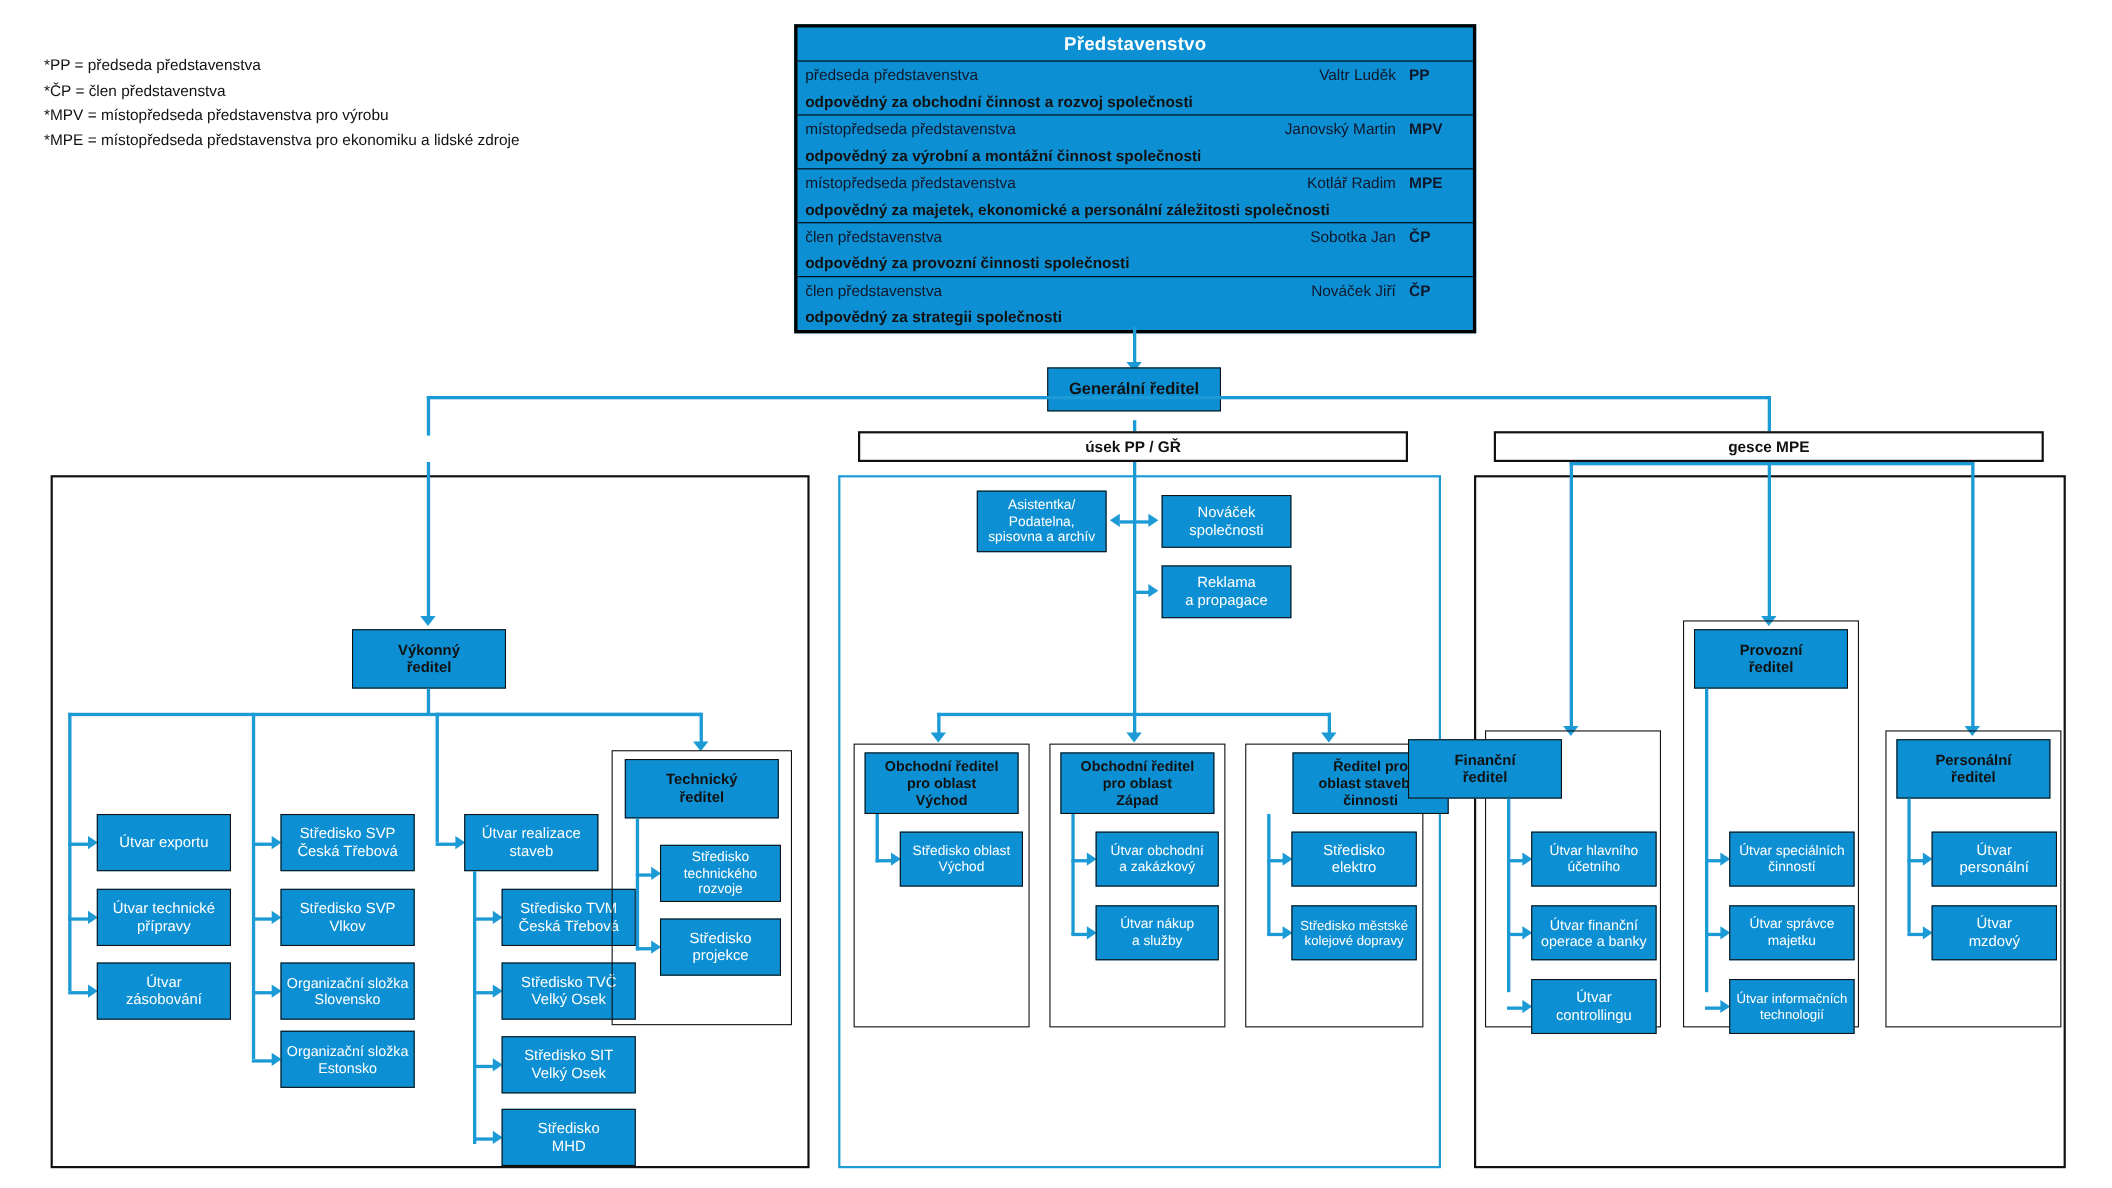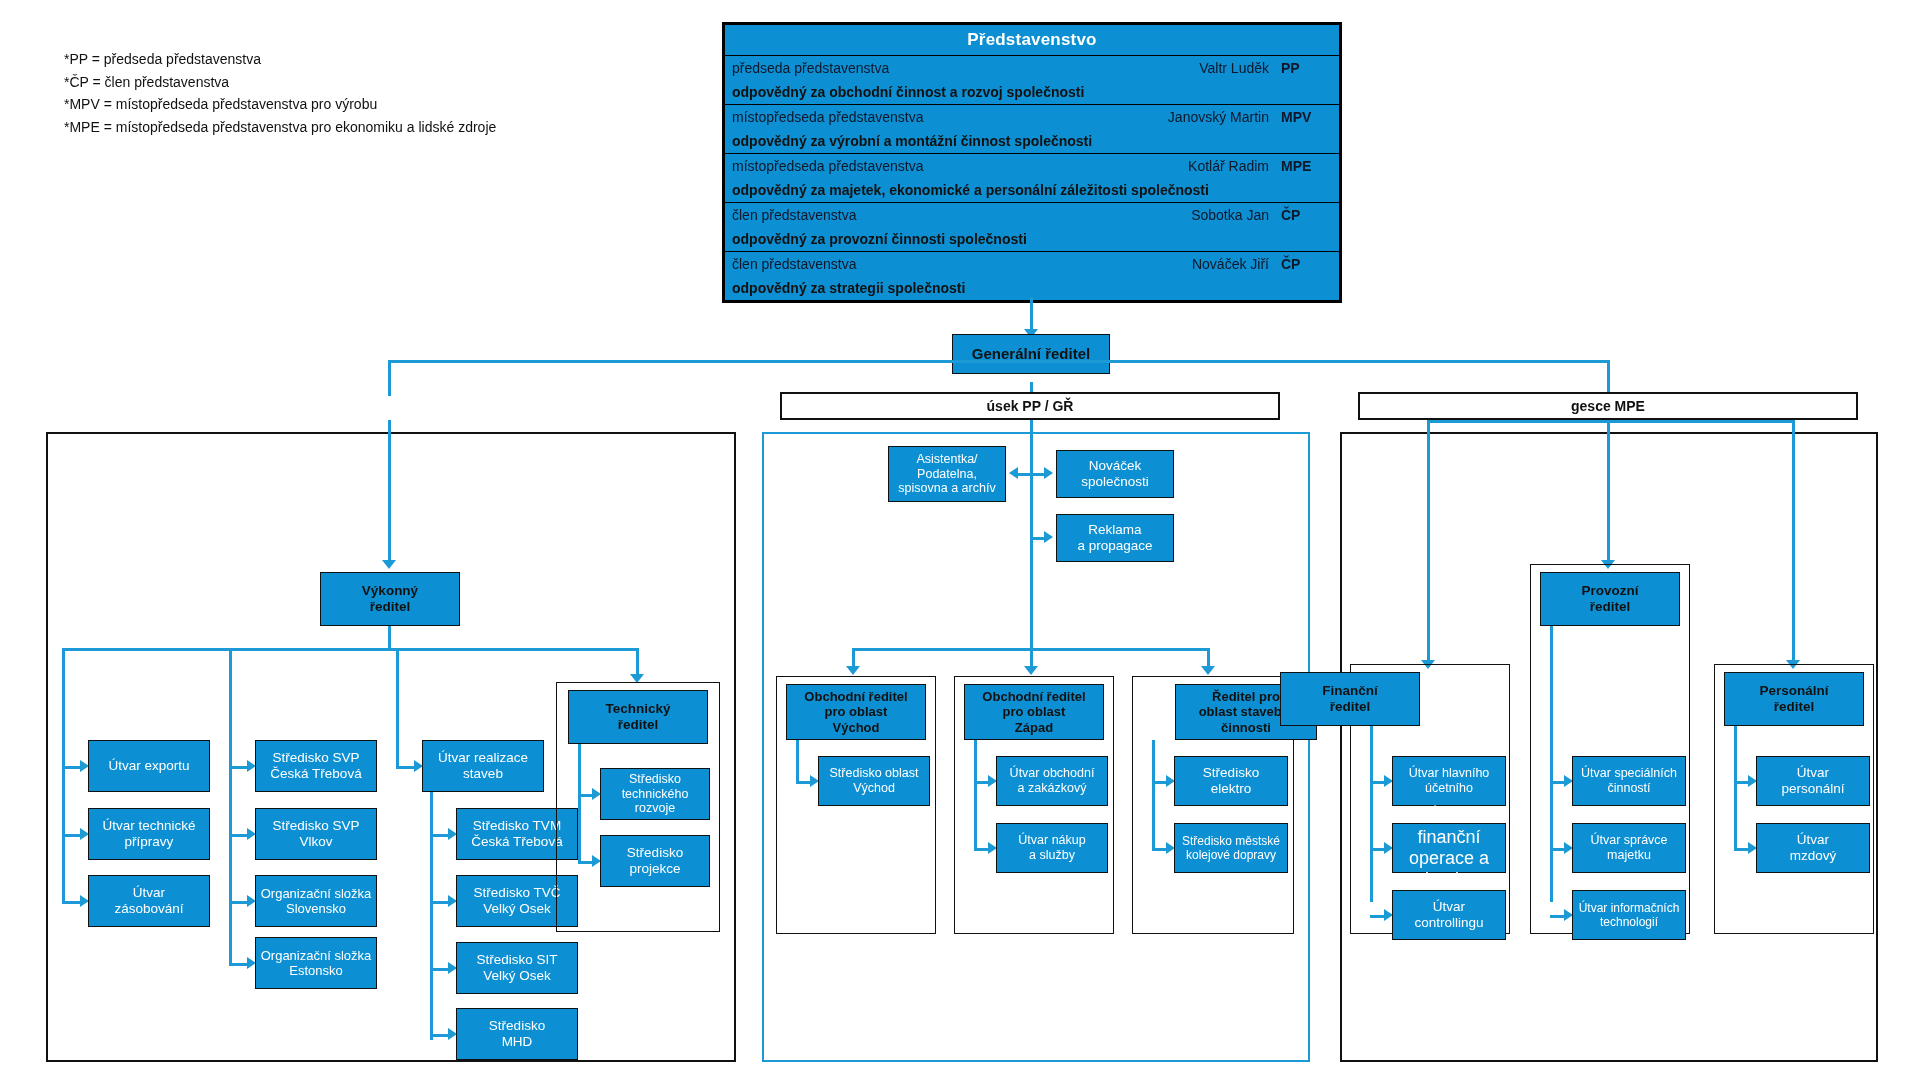--- a/index.html
+++ b/index.html
@@ -30,21 +30,21 @@
   .frame-blue{border:2.4px solid #1b9ad6;background:transparent;}
   .frame-thin{border:1.3px solid #111111;background:transparent;}
   .hdr{
     border:2.4px solid #111111;background:#ffffff;color:#111111;
     display:flex;align-items:center;justify-content:center;
     font-size:14px;font-weight:bold;text-align:center;
   }
 
   
   #legend{left:40px;top:48px;width:520px;font-size:14px;color:#111;line-height:1.62;}
-  #legend div{white-space:pre;margin-left:24px;}
+  #legend div{white-space:pre;}
 
   
   #board{left:722px;top:22px;width:620px;border:3px solid #000;background:#0d90d3;}
   #board .title{
     height:30px;display:flex;align-items:center;justify-content:center;
     color:#fff;font-weight:bold;font-size:17px;letter-spacing:.2px;
     border-bottom:1.6px solid #000;
   }
   .brow{border-bottom:1.6px solid #000;}
   .brow:last-child{border-bottom:none;}
@@ -332,21 +332,21 @@
 ředitel</div>
   <div class="abs vline" style="left:1370px;top:726px;height:176px;"></div>
   <div class="abs hline" style="left:1370px;top:781px;width:16px;"></div>
   <div class="abs arrow-r" style="left:1384px;top:775px;"></div>
   <div class="abs hline" style="left:1370px;top:848px;width:16px;"></div>
   <div class="abs arrow-r" style="left:1384px;top:842px;"></div>
   <div class="abs hline" style="left:1370px;top:915px;width:16px;"></div>
   <div class="abs arrow-r" style="left:1384px;top:909px;"></div>
   <div class="abs bbox" style="left:1392px;top:756px;width:114px;height:50px;font-size:12.5px;">Útvar hlavního
 účetního</div>
-  <div class="abs bbox" style="left:1392px;top:823px;width:114px;height:50px;font-size:18px;">Útvar finanční
+  <div class="abs bbox" style="left:1392px;top:823px;width:114px;height:50px;font-size:13px;">Útvar finanční
 operace a banky</div>
   <div class="abs bbox" style="left:1392px;top:890px;width:114px;height:50px;">Útvar
 controllingu</div>
 
   <div class="abs frame-thin" style="left:1714px;top:664px;width:160px;height:270px;"></div>
   <div class="abs bbox dark" style="left:1724px;top:672px;width:140px;height:54px;">Personální
 ředitel</div>
   <div class="abs vline" style="left:1734px;top:726px;height:122px;"></div>
   <div class="abs hline" style="left:1734px;top:781px;width:16px;"></div>
   <div class="abs arrow-r" style="left:1748px;top:775px;"></div>

